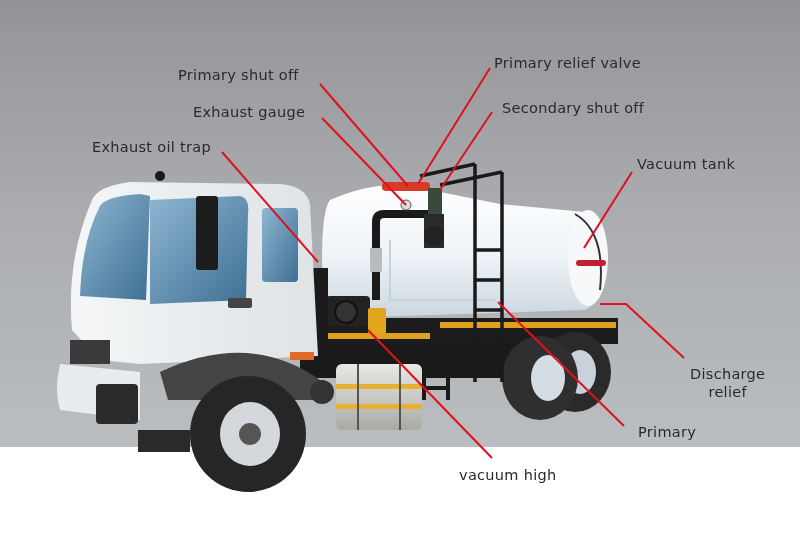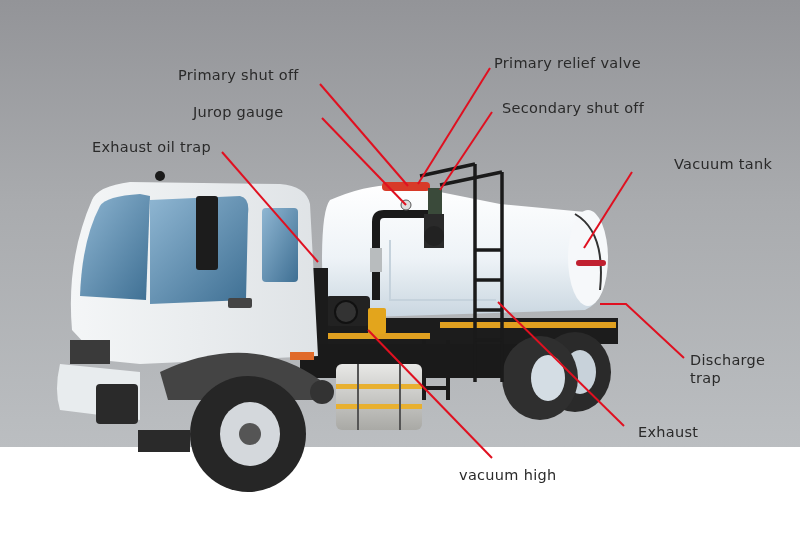--- a/index.html
+++ b/index.html
@@ -141,25 +141,25 @@
       <line x1="222" y1="152" x2="318" y2="262"></line>
       <line x1="632" y1="172" x2="584" y2="248"></line>
       <polyline points="600,304 626,304 684,358"></polyline>
       <line x1="498" y1="302" x2="624" y2="426"></line>
       <line x1="368" y1="330" x2="492" y2="458"></line>
     </g>
   </svg>
 
   <div class="label" style="left:178px; top:66px;">Primary shut off</div>
   <div class="label" style="left:494px; top:54px;">Primary relief valve</div>
-  <div class="label" style="left:193px; top:103px;">Jurop gauge</div>
+  <div class="label" style="left:193px; top:103px;">Exhaust gauge</div>
   <div class="label" style="left:92px; top:138px;">Exhaust oil trap</div>
   <div class="label" style="left:502px; top:99px;">Secondary shut off</div>
-  <div class="label" style="left:674px; top:155px;">Vacuum tank</div>
-  <div class="label" style="left:690px; top:351px;">
+  <div class="label" style="left:637px; top:155px;">Vacuum tank</div>
+  <div class="label" style="left:690px; top:365px;text-align:center;">
     <div>Discharge</div>
-    <div>trap</div>
+    <div>relief</div>
   </div>
-  <div class="label" style="left:638px; top:423px;">Exhaust</div>
+  <div class="label" style="left:638px; top:423px;">Primary</div>
   <div class="label" style="left:459px; top:466px;">
     <div>vacuum high</div>
   </div>
 </div>
 
 </body></html>

